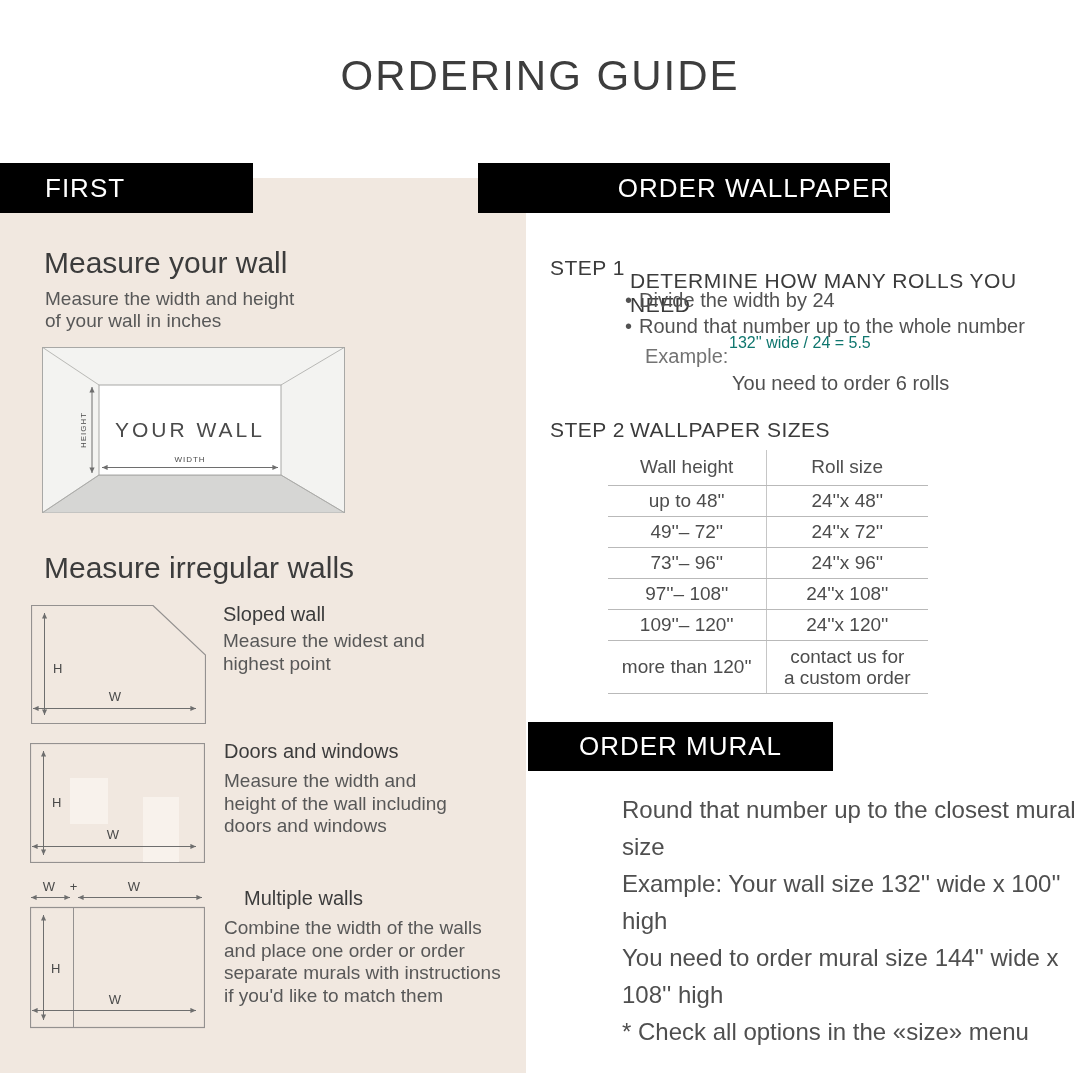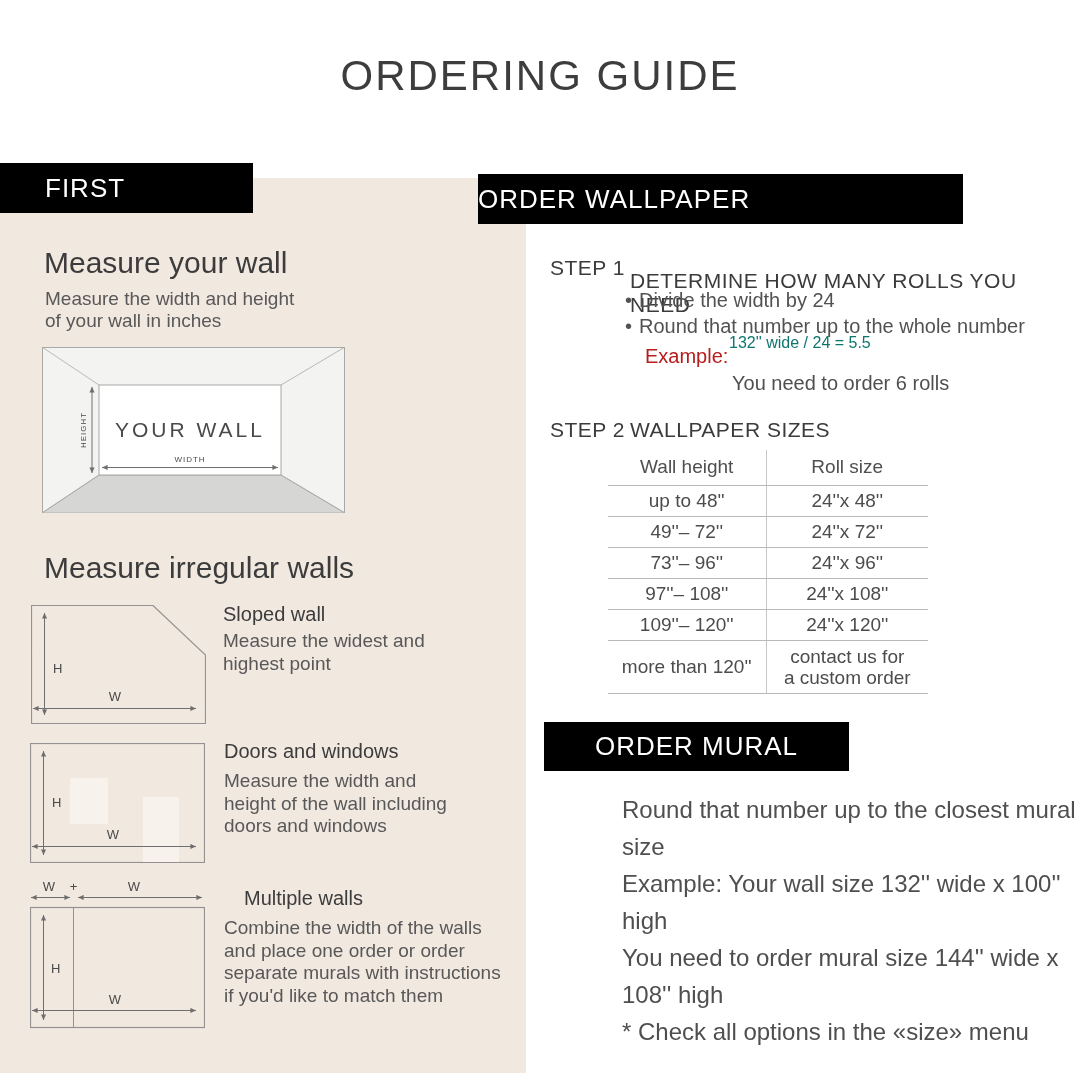--- a/index.html
+++ b/index.html
@@ -12,22 +12,22 @@
   .pre { white-space:pre-line; }
 
   .page-title { top:52px; left:0; width:1080px; text-align:center;
     font-size:42px; letter-spacing:2px; color:#3d3d3d; }
 
   .panel { top:178px; left:0; width:526px; height:895px; background:#f1e8e0; }
 
   .bar { background:#000000; color:#ffffff; font-size:26px; letter-spacing:1px;
     display:flex; align-items:center; }
   .bar-first { top:163px; left:0; width:253px; height:50px; padding-left:45px; }
-  .bar-wallpaper { top:174px; left:478px; width:485px; height:50px; justify-content:flex-start; }
-  .bar-mural { top:722px; left:528px; width:305px; height:49px; justify-content:center;margin-left:16px; }
+  .bar-wallpaper { top:163px; left:478px; width:412px; height:50px; justify-content:flex-end; }
+  .bar-mural { top:722px; left:528px; width:305px; height:49px; justify-content:center; }
 
   .h1 { font-size:30px; color:#3c3c3c; }
   .mw-heading { top:246px; left:44px; }
   .mw-body { top:288px; left:45px; font-size:19px; line-height:22px; color:#585858; }
   .ir-heading { top:551px; left:44px; }
 
   .item-title { font-size:20px; color:#3c3c3c; }
   .item-body { font-size:19px; line-height:22.5px; color:#585858; }
   .sloped-title { top:603px; left:223px; }
   .sloped-body  { top:630px; left:223px; }
@@ -39,21 +39,21 @@
   .step-label { font-size:21px; letter-spacing:0.5px; color:#3b3b3b; }
   .step1-label { top:256px; left:550px; }
   .step1-title { top:269px; left:630px; }
   .step2-label { top:418px; left:550px; }
   .step2-title { top:418px; left:630px; }
 
   .bullets { top:287px; left:625px; font-size:20px; color:#525252; }
   .bullet-line { line-height:26px; }
   .bullet-char { margin-right:7px; }
 
-  .example-label  { top:345px; left:645px; font-size:20px; color:#b91c1c; }
+  .example-label  { top:345px; left:645px; font-size:20px; color:#737373; }
   .example-value  { top:334px; left:729px; font-size:16px; color:#0f766e; }
   .example-result { top:372px; left:732px; font-size:20px; color:#4f4f4f; }
 
   .size-table { top:450px; left:608px; width:320px; border-collapse:collapse;
     table-layout:fixed; font-size:19px; color:#4c4c4c; text-align:center; }
   .size-table th { font-weight:400; height:35px; color:#4f4f4f; }
   .size-table td { height:31px; }
   .size-table tr > *:first-child { width:158px; border-right:1px solid #c6c6c6; }
   .size-table th, .size-table td { border-bottom:1px solid #b9b9b9;
     vertical-align:middle; white-space:pre-line; }

